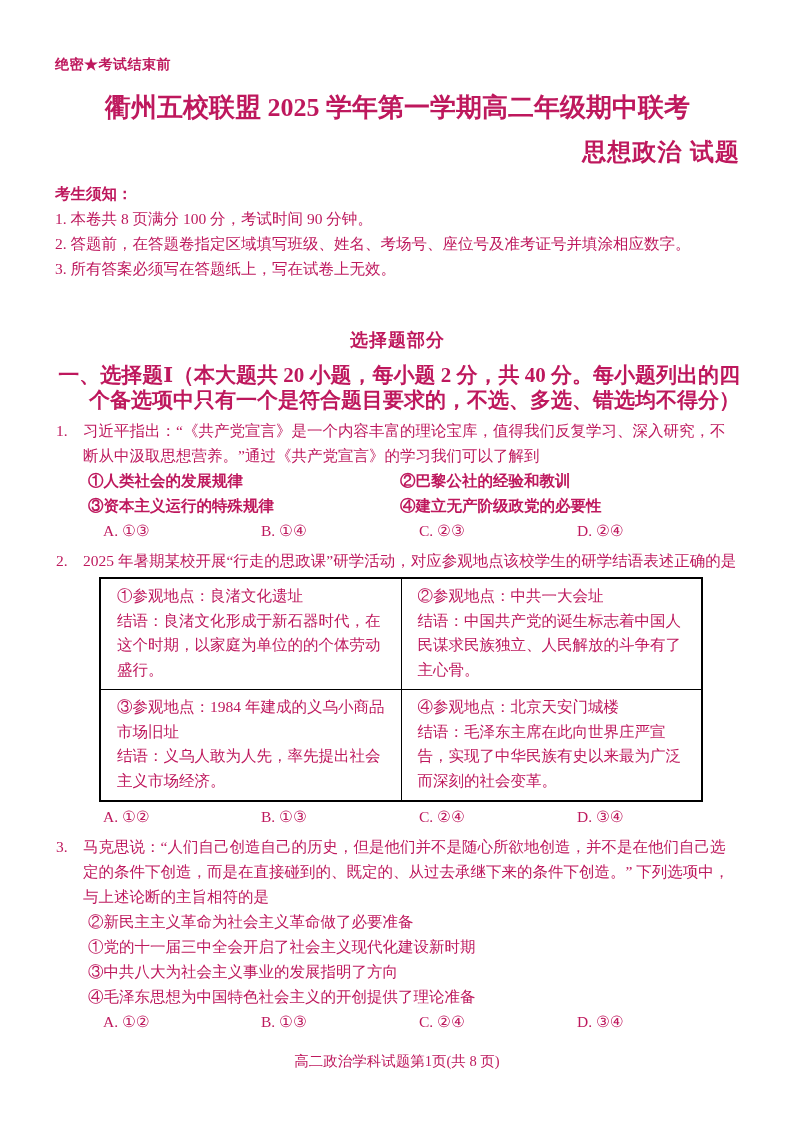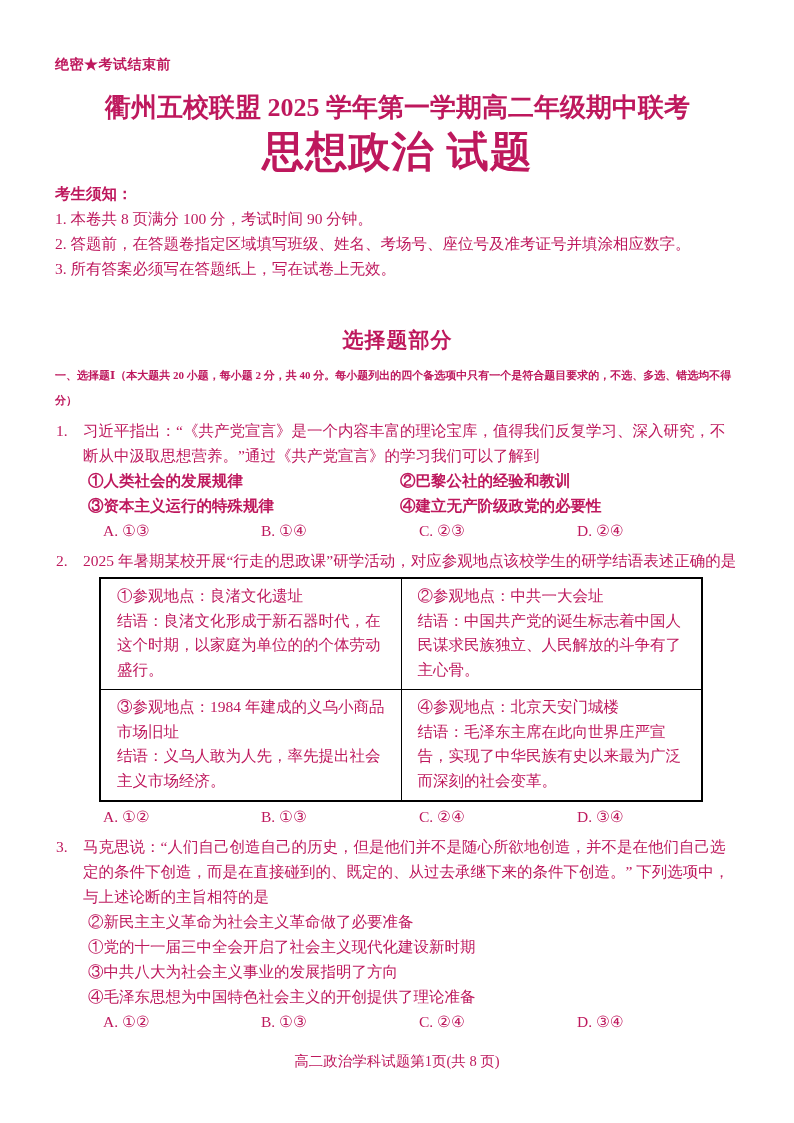--- a/index.html
+++ b/index.html
@@ -26,43 +26,44 @@
   }
   .title {
     margin: 16px 0 0 0;
     text-align: center;
     font-size: 26px;
     line-height: 36px;
     font-weight: bold;
   }
   .subtitle {
     margin: 4px 0 0 0;
-    text-align: center;
+    text-align: right;
     font-family: "Liberation Sans", "DejaVu Sans", sans-serif;
-    font-size: 42px;
+    font-size: 24px;
     line-height: 44px;
     font-weight: bold;
     letter-spacing: 1px;
   }
   .notice { margin-top: 8px; }
   .notice-heading { font-weight: bold; line-height: 24px; }
   .notice-item { line-height: 25px; }
   .part-heading {
     margin-top: 46px;
     text-align: center;
-    font-size: 21px;
+    font-size: 18px;
     line-height: 26px;
     font-weight: bold;
     letter-spacing: 1px;
   }
   .instructions {
     margin-top: 10px;
     font-weight: bold;
-    font-size: 11px;
+    font-size: 21px;
     line-height: 25px;
+    text-align: right;
   }
   .question { position: relative; padding-left: 28px; margin-top: 5px; }
   .q-num { position: absolute; left: 1px; top: 0; }
   .q-stem { }
   .sub-grid {
     padding-left: 5px;
     display: grid;
     grid-template-columns: 312px auto;
     font-weight: bold;
   }

